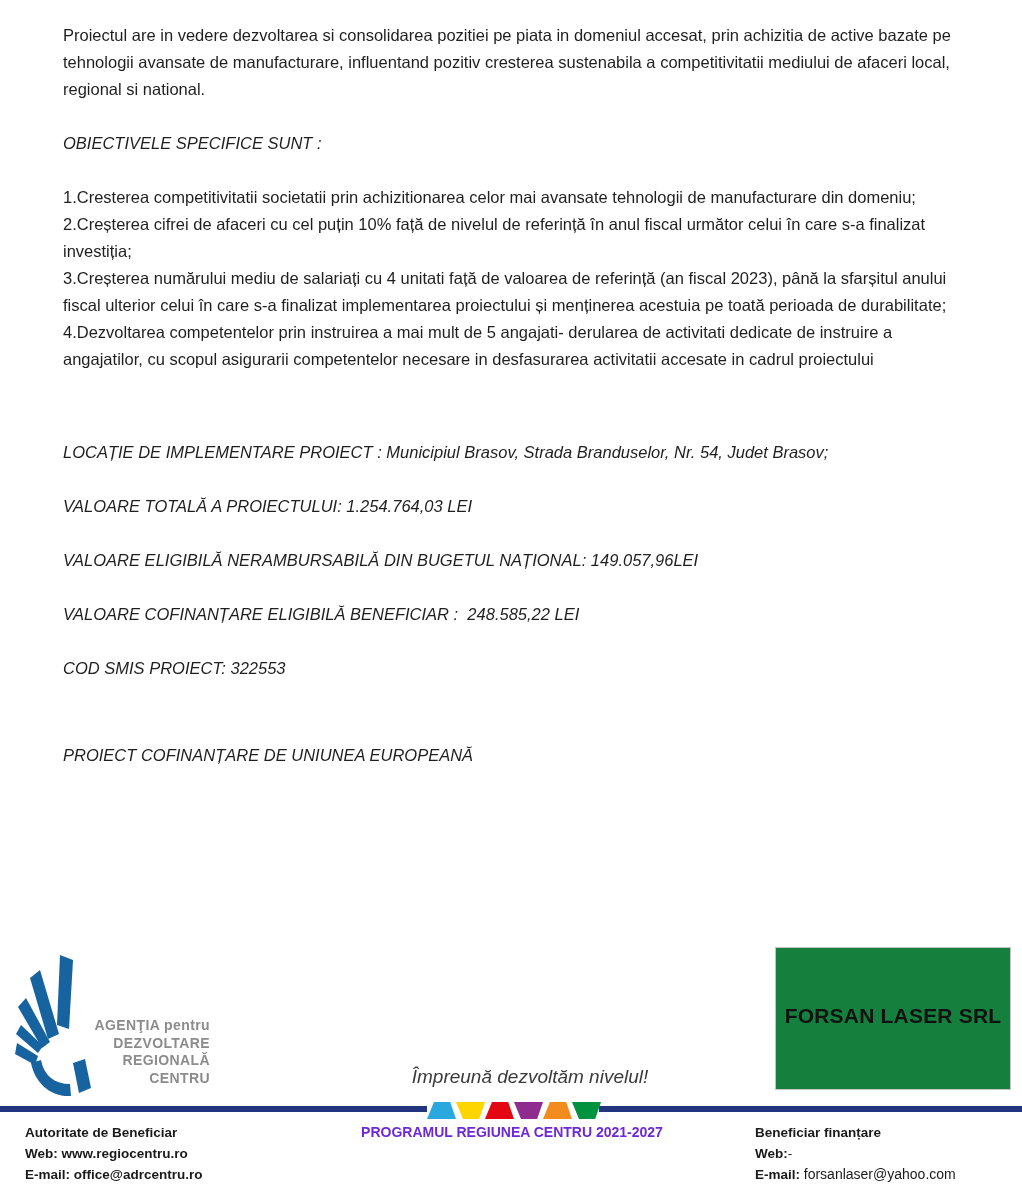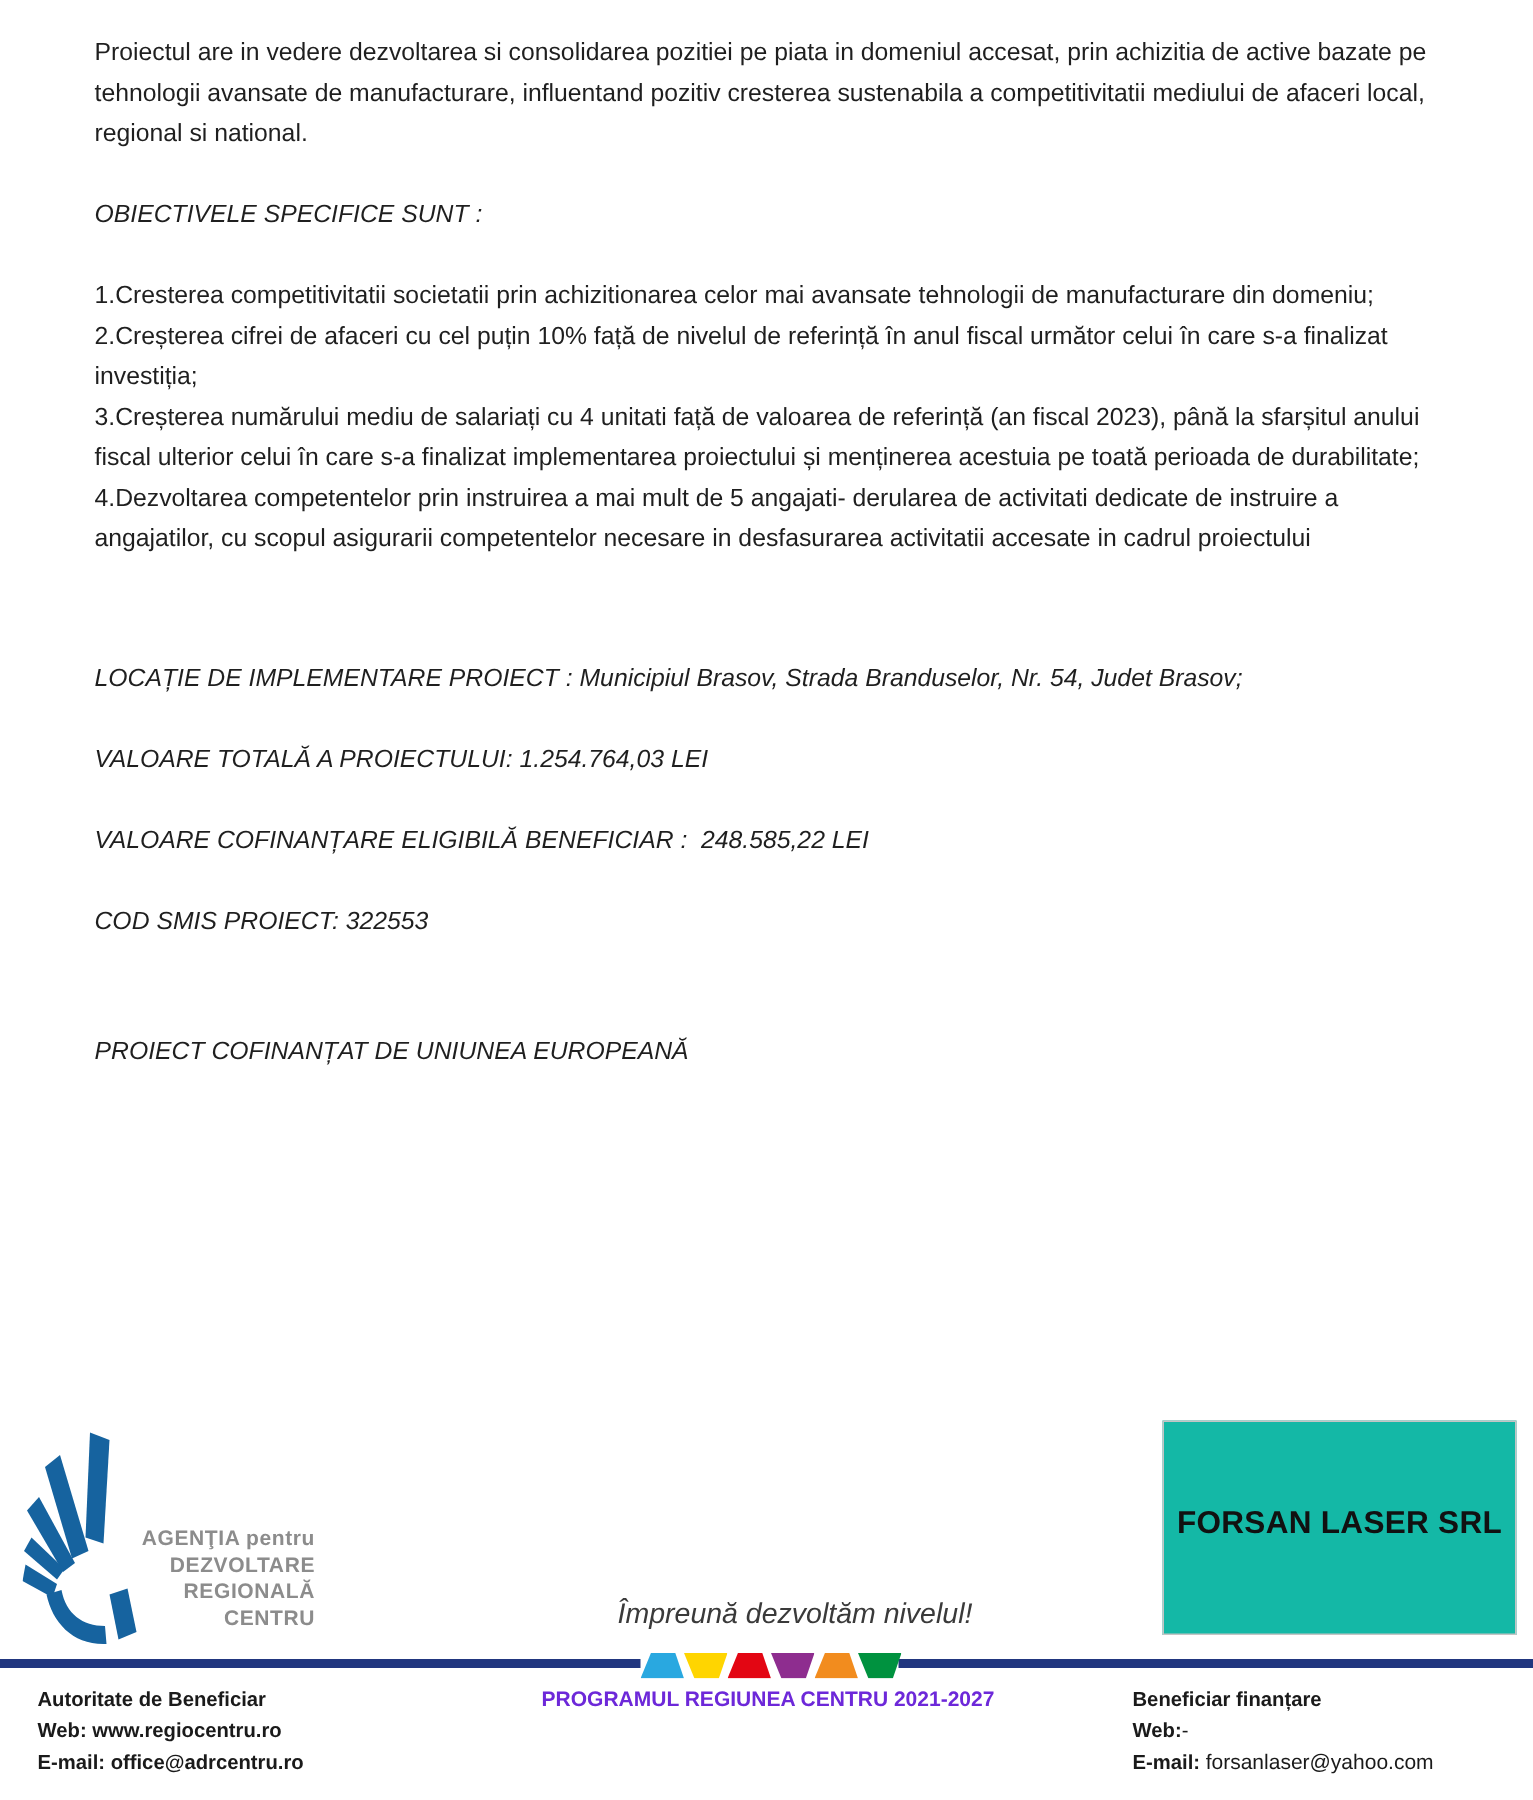--- a/index.html
+++ b/index.html
@@ -31,21 +31,21 @@
     line-height:17.5px;letter-spacing:0.4px;
   }
 
   .tagline{
     position:absolute;left:330px;top:1066px;width:400px;text-align:center;
     font-style:italic;font-size:19px;color:#3a3a3a;
   }
 
   .beneficiary-box{
     position:absolute;left:775px;top:947px;width:236px;height:143px;
-    border:1px solid #c4c4c4;box-sizing:border-box;background:#14b8a6;
+    border:1px solid #c4c4c4;box-sizing:border-box;background:#15803d;
     text-align:center;
   }
   .beneficiary-box .name{
     margin-top:56px;font-size:21px;font-weight:bold;color:#111;letter-spacing:0.2px;
   }
 
   .footer-line{
     position:absolute;left:0;top:1106px;width:1022px;height:6px;
     background:var(--line-color,#21367F);
   }
@@ -72,23 +72,24 @@
     <p>Proiectul are in vedere dezvoltarea si consolidarea pozitiei pe piata in domeniul accesat, prin achizitia de active bazate pe tehnologii avansate de manufacturare, influentand pozitiv cresterea sustenabila a competitivitatii mediului de afaceri local, regional si national.</p>
     <p class="caps-line mt-1">OBIECTIVELE SPECIFICE SUNT :</p>
     <div class="mt-1">
         <div>1.Cresterea competitivitatii societatii prin achizitionarea celor mai avansate tehnologii de manufacturare din domeniu;</div>
         <div>2.Creșterea cifrei de afaceri cu cel puțin 10% față de nivelul de referință în anul fiscal următor celui în care s-a finalizat investiția;</div>
         <div>3.Creșterea numărului mediu de salariați cu 4 unitati față de valoarea de referință (an fiscal 2023), până la sfarșitul anului fiscal ulterior celui în care s-a finalizat implementarea proiectului și menținerea acestuia pe toată perioada de durabilitate;</div>
         <div>4.Dezvoltarea competentelor prin instruirea a mai mult de 5 angajati- derularea de activitati dedicate de instruire a angajatilor, cu scopul asigurarii competentelor necesare in desfasurarea activitatii accesate in cadrul proiectului</div>
       </div>
     <p class="caps-line mt-loc">LOCAȚIE DE IMPLEMENTARE PROIECT : Municipiul Brasov, Strada Branduselor, Nr. 54, Judet Brasov;</p>
     <p class="caps-line mt-1">VALOARE TOTALĂ A PROIECTULUI: 1.254.764,03 LEI</p>
+    <p class="caps-line mt-1">VALOARE ELIGIBILĂ NERAMBURSABILĂ DIN BUGETUL NAȚIONAL: 149.057,96LEI</p>
     <p class="caps-line mt-1">VALOARE COFINANȚARE ELIGIBILĂ BENEFICIAR :  248.585,22 LEI</p>
     <p class="caps-line mt-1">COD SMIS PROIECT: 322553</p>
-    <p class="caps-line mt-eu">PROIECT COFINANȚAT DE UNIUNEA EUROPEANĂ</p>
+    <p class="caps-line mt-eu">PROIECT COFINANȚARE DE UNIUNEA EUROPEANĂ</p>
   </div>
 
   <div class="adr-logo">
     <svg width="85" height="148" viewBox="0 0 85 148">
       <path class="fan" d="M45,2 L58,7 L54,76 L42,72 Z"></path>
       <path class="fan" d="M25,17 L15,25 L33,86 L44,81 Z"></path>
       <path class="fan" d="M11,45 L3,54 L27,95 L35,89 Z"></path>
       <path class="fan" d="M6,72 L1,81 L23,100 L28,93 Z"></path>
       <path class="fan" d="M2,90 L0,101 L20,112 L23,103 Z"></path>
       <path class="fan" d="M16,110 C20,129 34,144 56,143 L55,131 C40,131 29,123 26,107 Z"></path>

